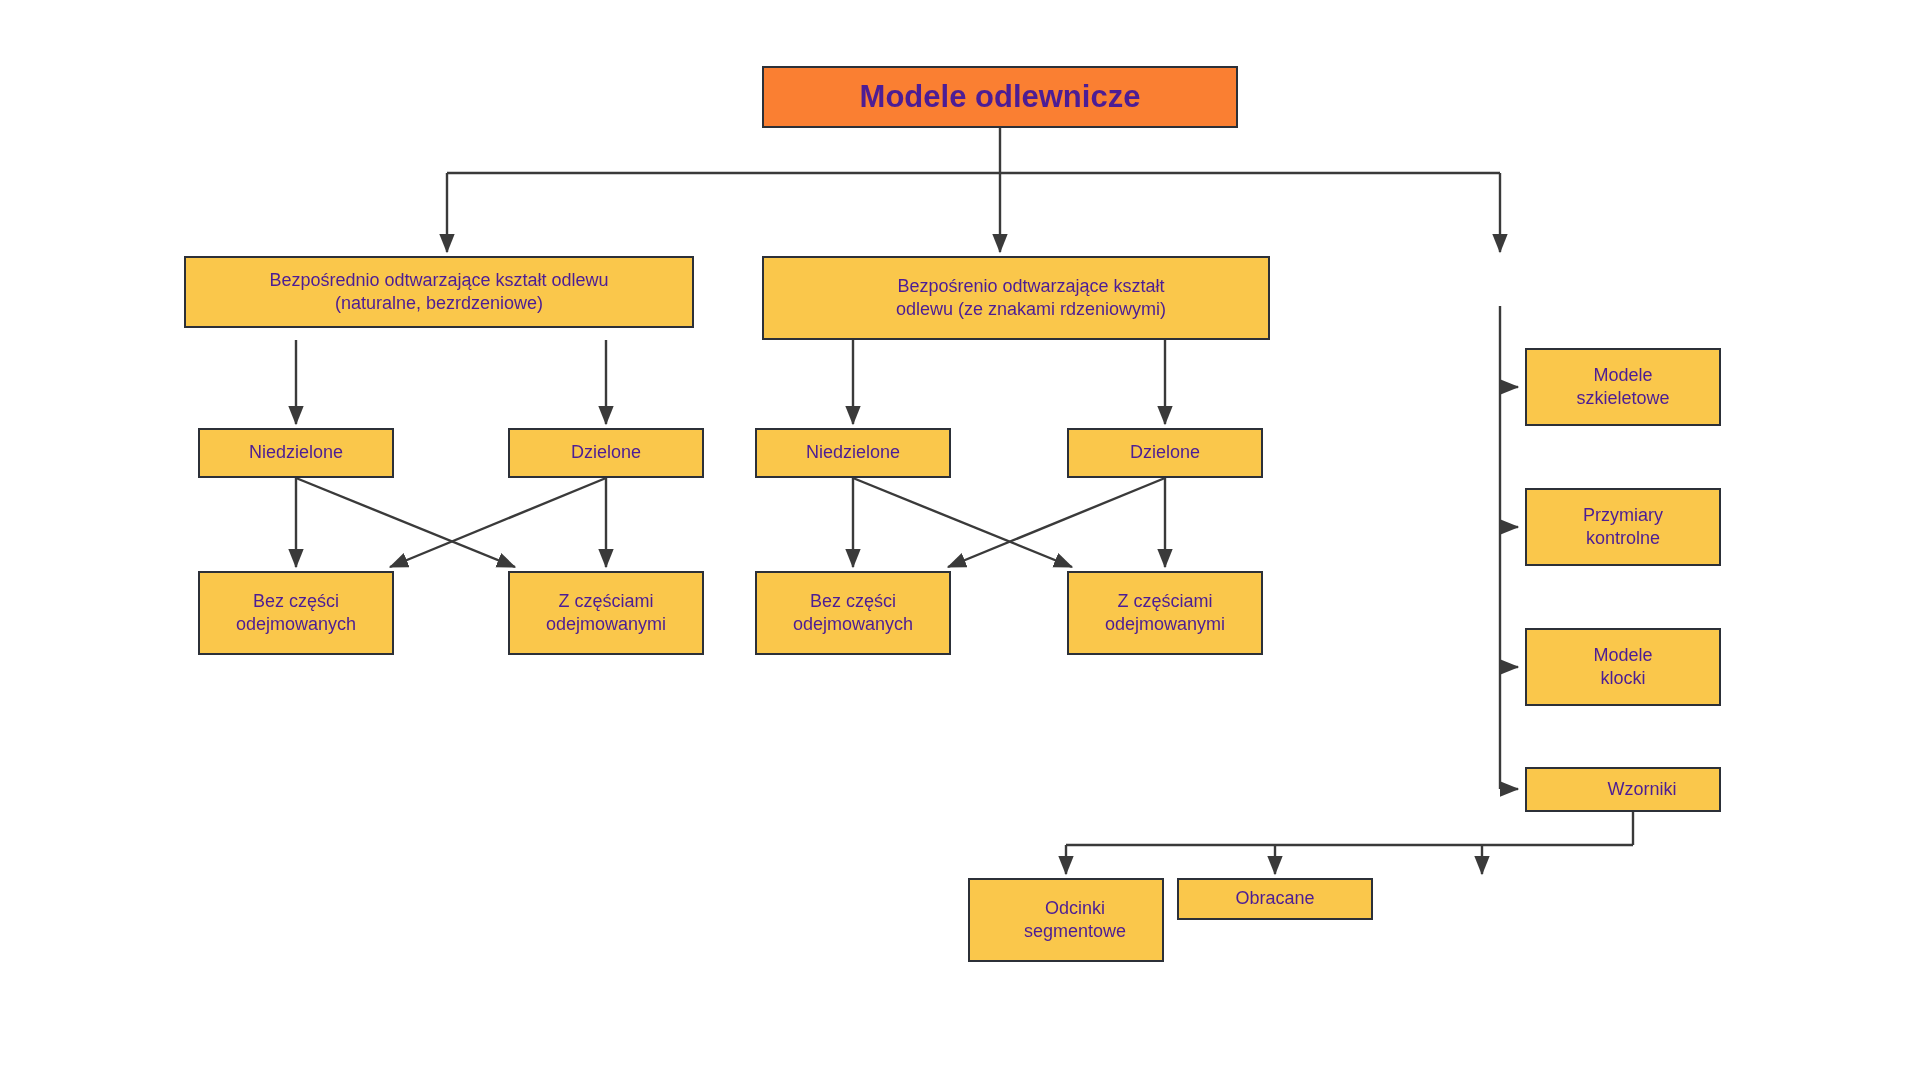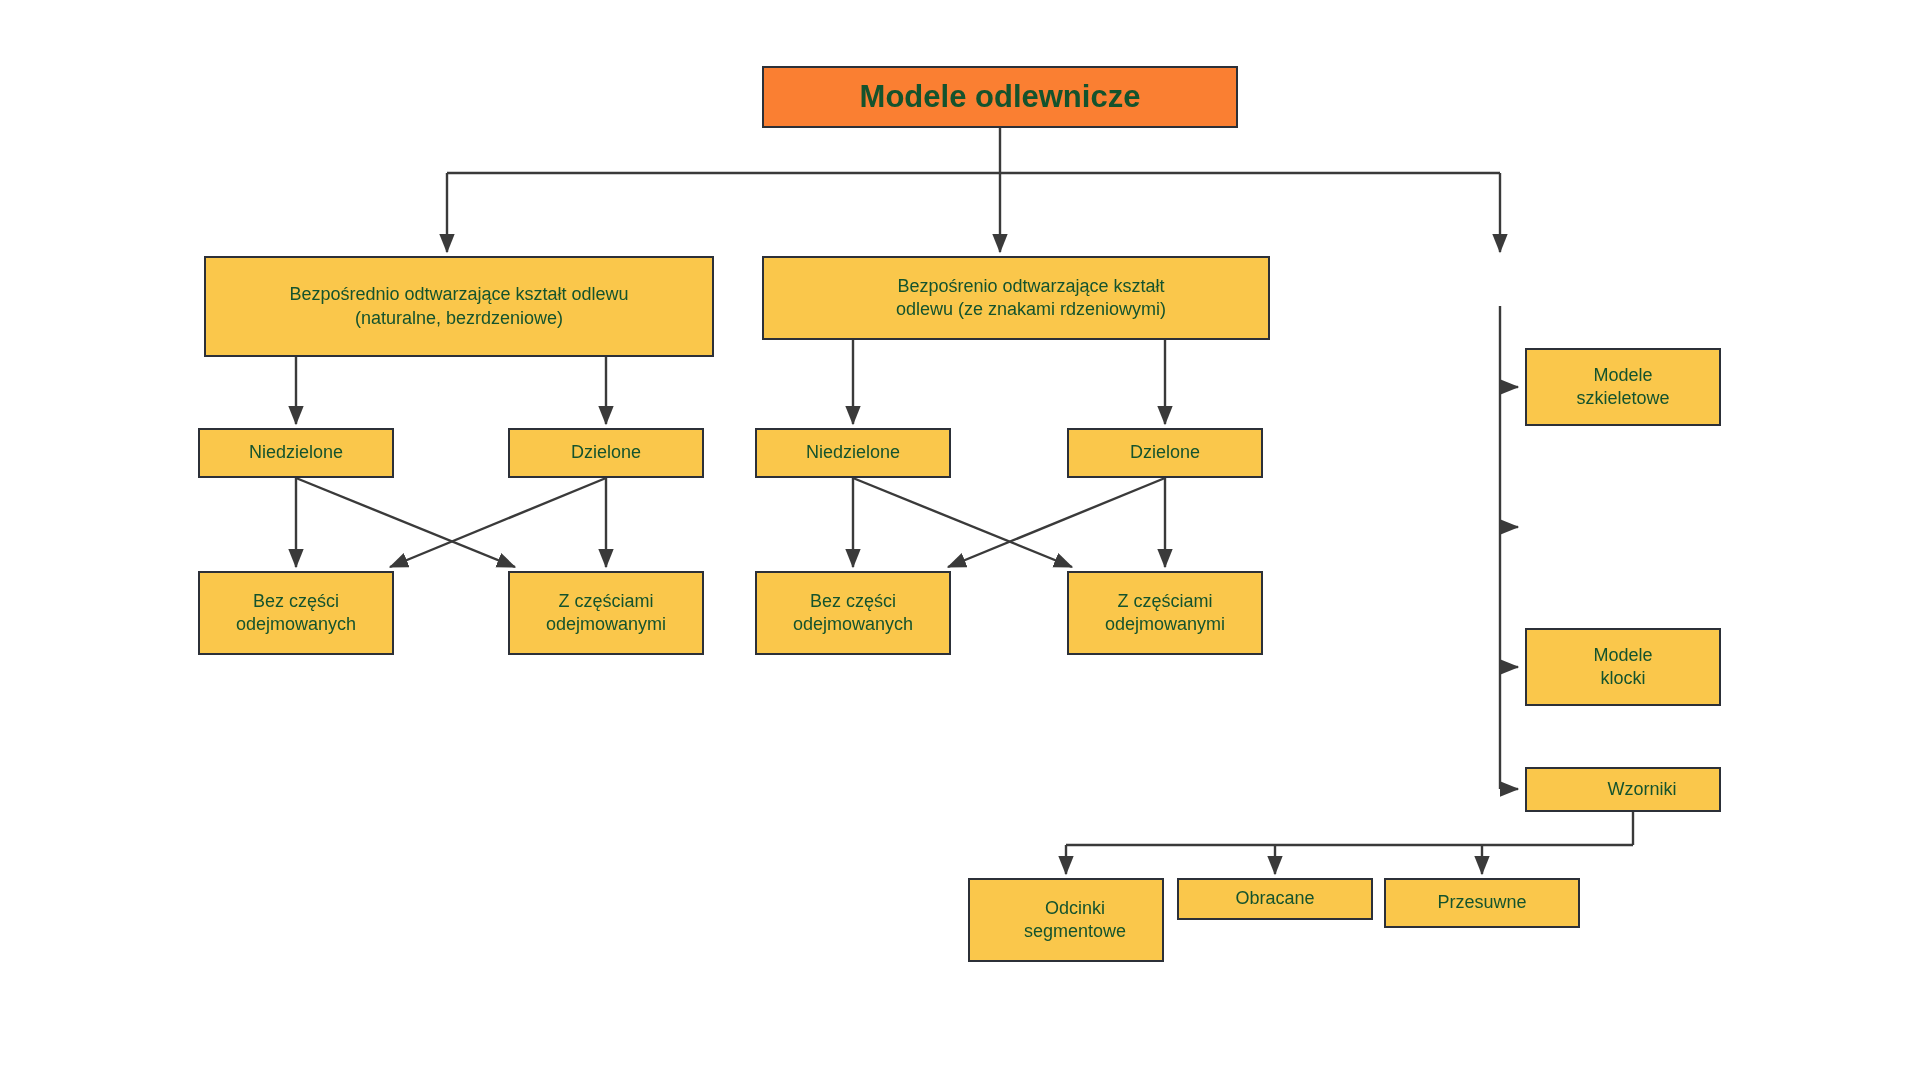--- a/index.html
+++ b/index.html
@@ -29,21 +29,21 @@
   }
   .node-box {
     position: absolute;
     box-sizing: border-box;
     border: 2px solid #2c3038;
     background: #fac74b;
     display: flex;
     align-items: center;
     justify-content: center;
     text-align: center;
-    color: #14532d;
+    color: #4c1d95;
     font-family: "Liberation Sans", sans-serif;
     font-size: 19px;
     line-height: 1.30;
     padding: 2px 6px;
     white-space: pre-line;
   }
   .node-box.root-node {
     background: #fa7f32;
     font-size: 31px;
     font-weight: bold;
@@ -109,21 +109,21 @@
       <path d="M1633,812 L1633,845"></path>
       <path d="M1066,845 L1633,845"></path>
       <path d="M1066,845 L1066,874" marker-end="url(#arrowhead)"></path>
       <path d="M1275,845 L1275,874" marker-end="url(#arrowhead)"></path>
       <path d="M1482,845 L1482,874" marker-end="url(#arrowhead)"></path>
     </g>
   </svg>
 
   <div class="node-box root-node" style="left:762px; top:66px; width:476px; height:62px;">Modele odlewnicze</div>
 
-  <div class="node-box small-text" style="left:204px; top:256px; width:510px; height:101px;">Bezpośrednio odtwarzające kształt odlewu
+  <div class="node-box small-text" style="left:184px; top:256px; width:510px; height:72px;">Bezpośrednio odtwarzające kształt odlewu
 (naturalne, bezrdzeniowe)</div>
 
   <div class="node-box small-text" style="left:762px; top:256px; width:508px; height:84px;padding-left:36px;">Bezpośrenio odtwarzające kształt
 odlewu (ze znakami rdzeniowymi)</div>
 
 
   <div class="node-box small-text" style="left:198px; top:428px; width:196px; height:50px;">Niedzielone</div>
 
   <div class="node-box small-text" style="left:508px; top:428px; width:196px; height:50px;">Dzielone</div>
 
@@ -139,26 +139,27 @@
 
   <div class="node-box small-text" style="left:755px; top:571px; width:196px; height:84px;">Bez części
 odejmowanych</div>
 
   <div class="node-box small-text" style="left:1067px; top:571px; width:196px; height:84px;">Z częściami
 odejmowanymi</div>
 
   <div class="node-box small-text" style="left:1525px; top:348px; width:196px; height:78px;">Modele
 szkieletowe</div>
 
+  <div class="node-box small-text" style="left:1525px; top:488px; width:196px; height:78px;">Przymiary
+kontrolne</div>
 
   <div class="node-box small-text" style="left:1525px; top:628px; width:196px; height:78px;">Modele
 klocki</div>
 
   <div class="node-box small-text" style="left:1525px; top:767px; width:196px; height:45px;padding-left:44px;">Wzorniki</div>
 
   <div class="node-box small-text" style="left:968px; top:878px; width:196px; height:84px;padding-left:24px;">Odcinki
 segmentowe</div>
 
   <div class="node-box small-text" style="left:1177px; top:878px; width:196px; height:42px;">Obracane</div>
 
-  <div class="node-box small-text" style="left:1384px; top:878px; width:196px; height:50px;">Przesuwne</div>
 
 </div>
 
 </body></html>

